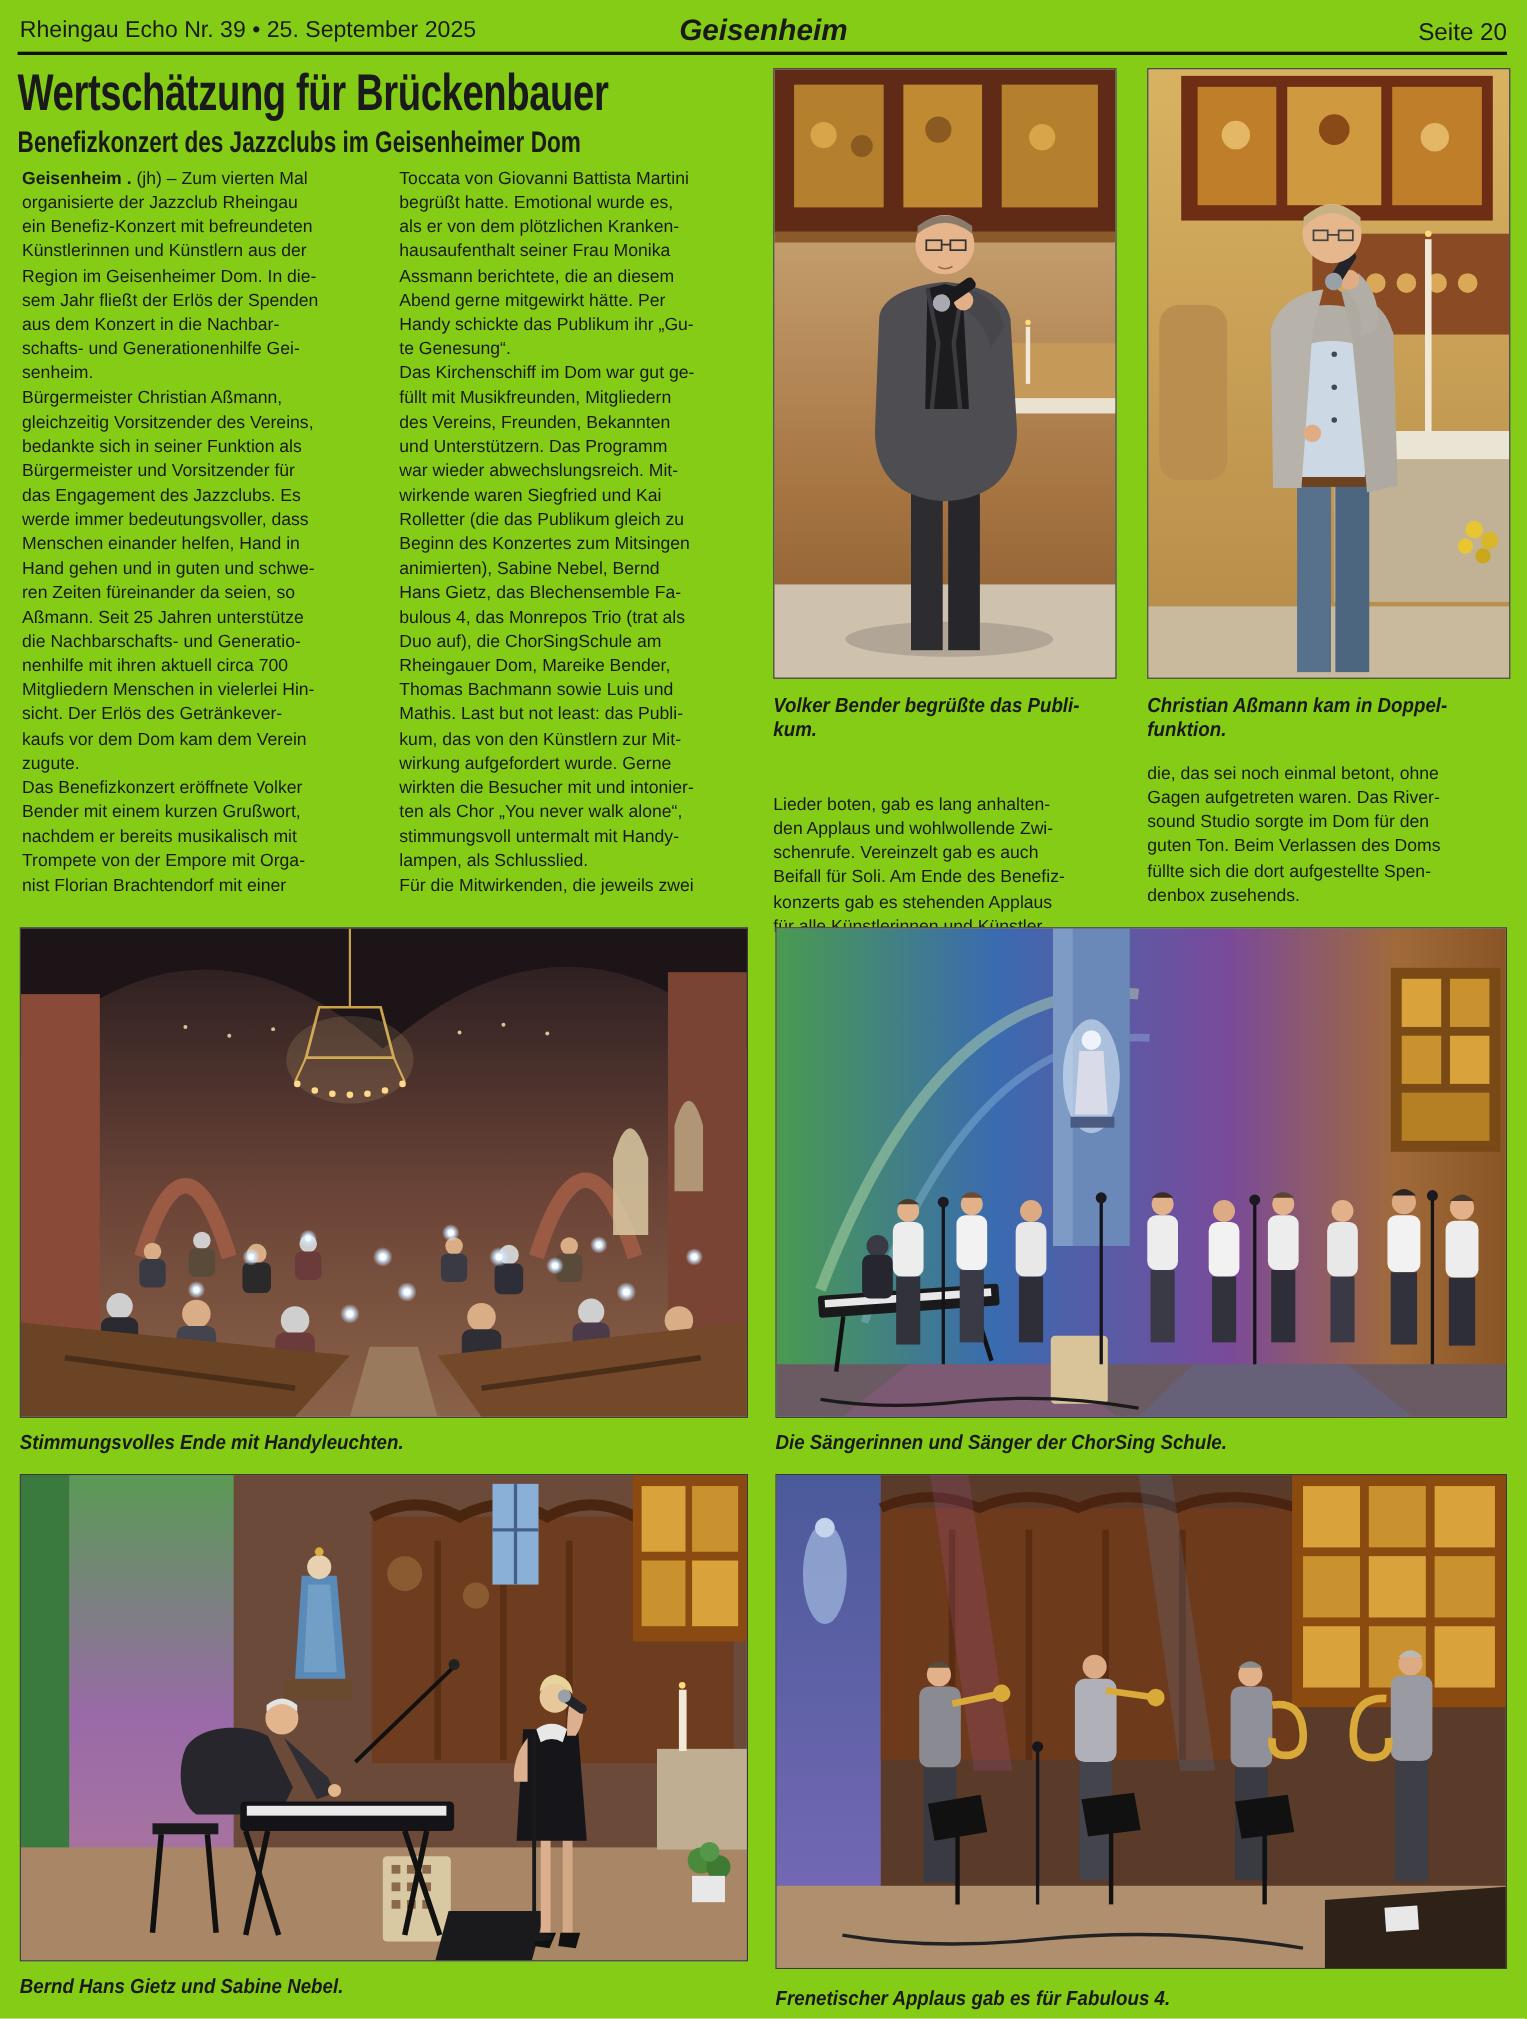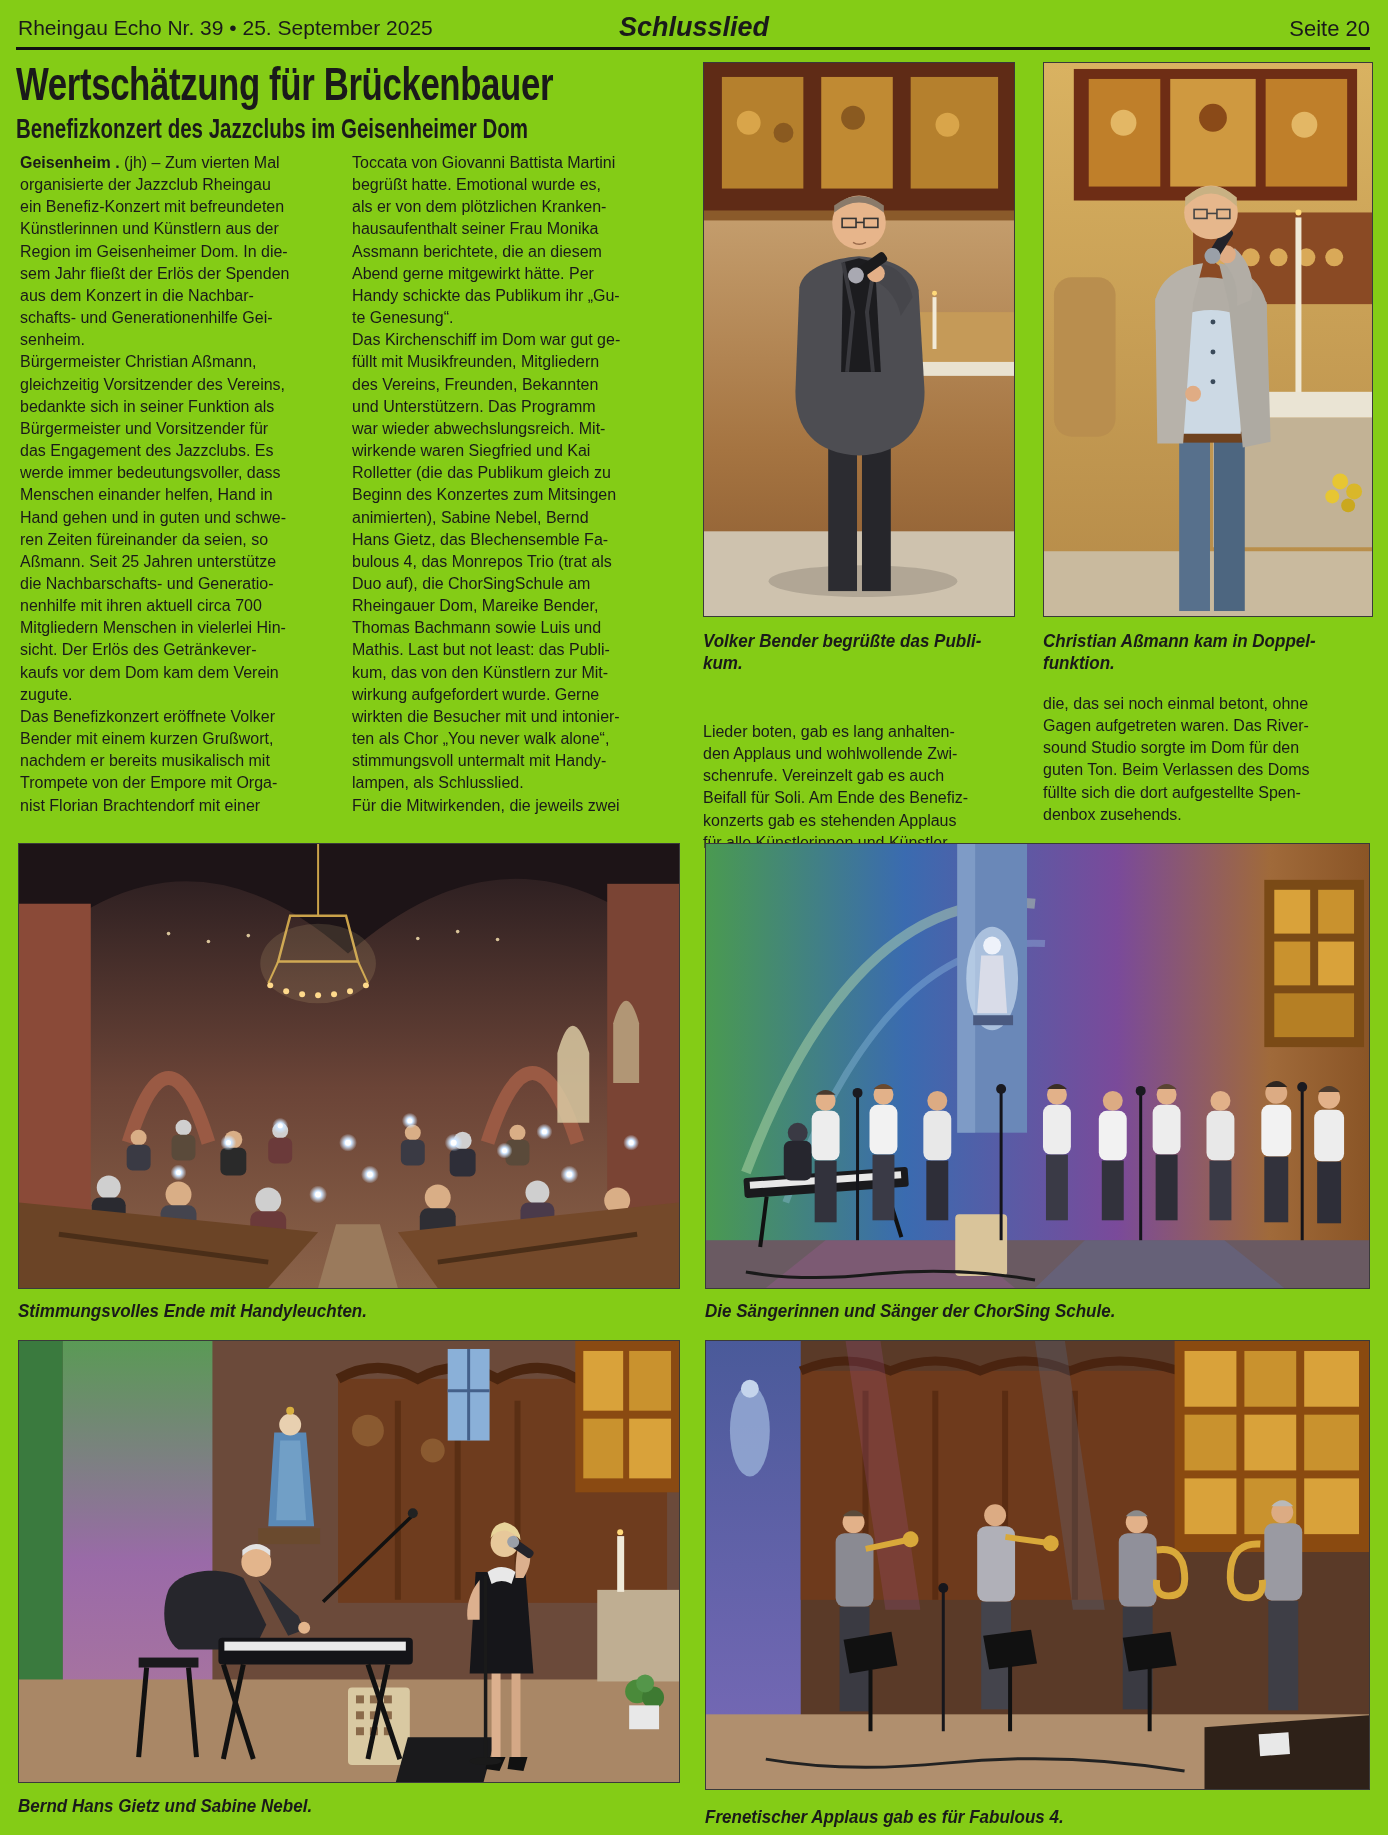--- a/index.html
+++ b/index.html
@@ -12,21 +12,21 @@
   .mast-right{top:16px;right:18px;font-size:22px;}
   .rule{top:47px;left:16px;width:1354px;height:3px;background:#111;}
   
   .headline{top:56px;left:16px;font-size:47px;font-weight:bold;letter-spacing:-.5px;white-space:nowrap;
             transform:scaleX(.74);transform-origin:left top;}
   .subheadline{top:114px;left:16px;font-size:27px;font-weight:bold;white-space:nowrap;
             transform:scaleX(.76);transform-origin:left top;}
   
   .col{font-size:16px;line-height:22.15px;white-space:pre-line;text-align:left;}
   .col1{top:152px;left:20px;width:330px;}
-  .col2{top:152px;left:352px;width:330px;}
+  .col2{top:152px;left:363px;width:330px;}
   .col3{top:693px;left:703px;width:330px;margin-top:28px;}
   .col4{top:693px;left:1043px;width:330px;}
   .leadin{font-weight:bold;}
   
   .photo{background:#9a9a9a;border:1px solid #3a3a3a;box-sizing:border-box;}
   .photo svg{display:block;width:100%;height:100%;}
   .ph-a{top:62px;left:703px;width:312px;height:555px;}
   .ph-b{top:62px;left:1043px;width:330px;height:555px;}
   .ph-c{top:843px;left:18px;width:662px;height:446px;}
   .ph-d{top:843px;left:705px;width:665px;height:446px;}
@@ -41,21 +41,21 @@
   .cap-d{top:1300px;left:705px;width:720px;}
   .cap-e{top:1795px;left:18px;width:700px;}
   .cap-f{top:1806px;left:705px;width:720px;}
 </style>
 </head>
 <body>
 
 <div class="page">
 
   <div class="abs mast-left">Rheingau Echo Nr. 39 • 25. September 2025</div>
-  <div class="abs mast-center">Schlusslied</div>
+  <div class="abs mast-center">Geisenheim</div>
   <div class="abs mast-right">Seite 20</div>
   <div class="abs rule"></div>
 
   <div class="abs headline">Wertschätzung für Brückenbauer</div>
   <div class="abs subheadline">Benefizkonzert des Jazzclubs im Geisenheimer Dom</div>
 
   <div class="abs col col1"><span class="leadin">Geisenheim .</span> <span>(jh) – Zum vierten Mal
 organisierte der Jazzclub Rheingau
 ein Benefiz-Konzert mit befreundeten
 Künstlerinnen und Künstlern aus der

